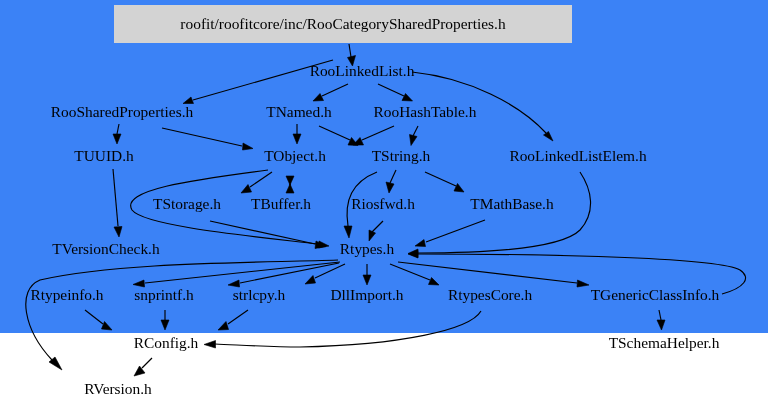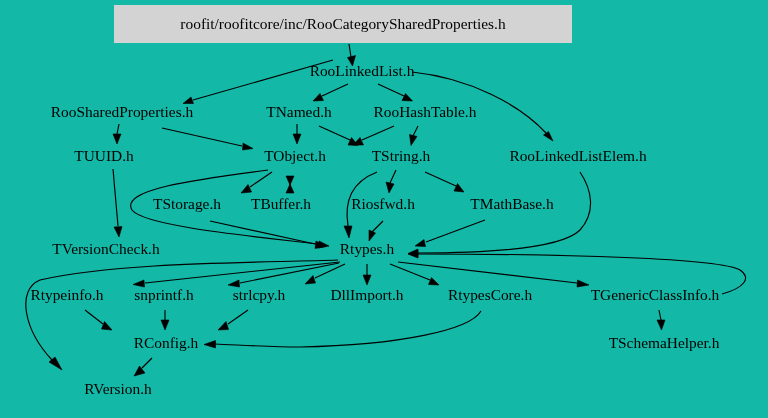--- a/index.html
+++ b/index.html
@@ -9,22 +9,22 @@
   }
   body {
     width: 768px;
     height: 418px;
     overflow: hidden;
     font-family: "Liberation Serif", "DejaVu Serif", serif;
   }
   #graph-root {
     position: relative;
     width: 768px;
-    height: 418px;
-    background: #14b8a6;
+    height: 333px;
+    background: #3b82f6;
   }
   svg#graph-svg {
     position: absolute;
     left: 0;
     top: 0;
     width: 768px;
     height: 418px;
   }
   .node-label {
     font-family: "Liberation Serif", "DejaVu Serif", serif;

